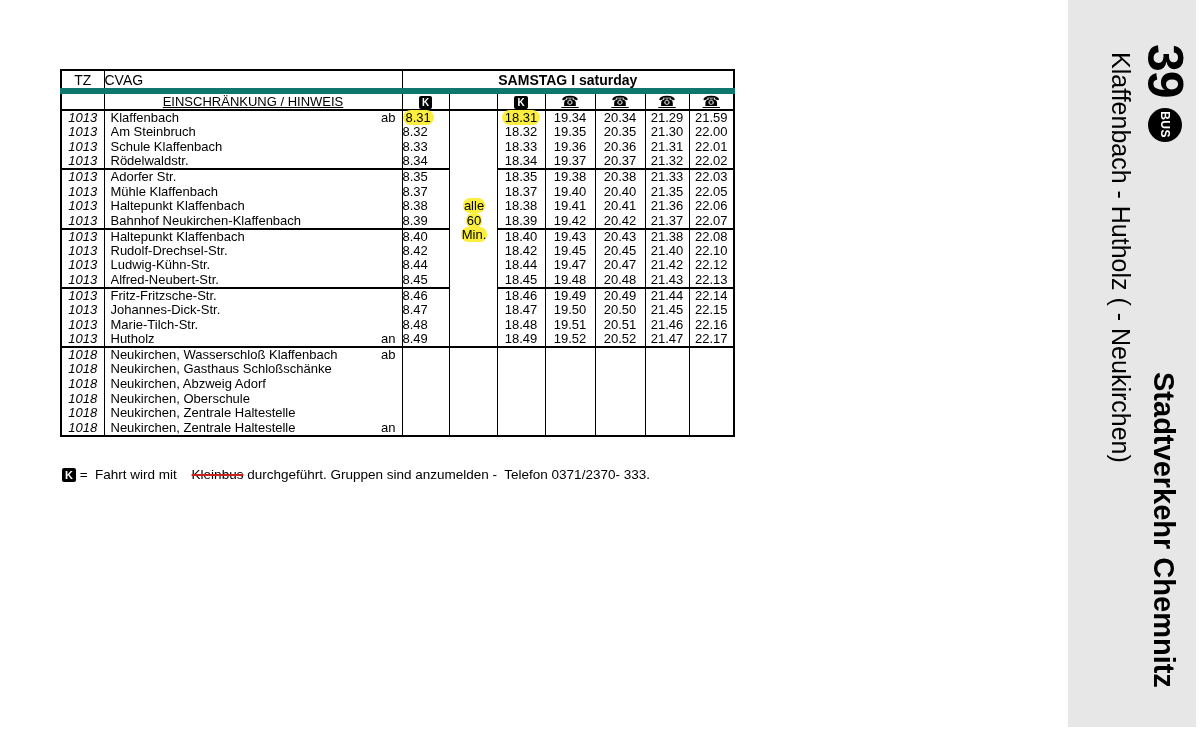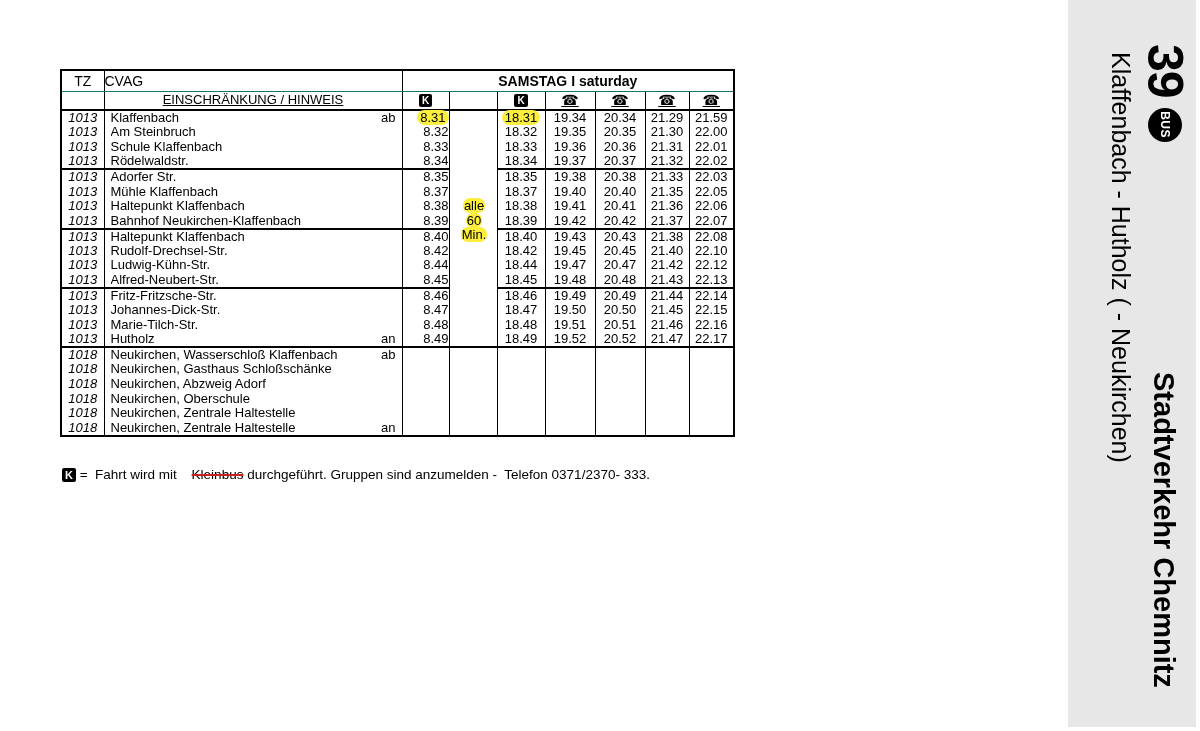--- a/index.html
+++ b/index.html
@@ -8,35 +8,35 @@
               font-family:"Liberation Sans", sans-serif; color:#000; }
   .page { position:relative; width:1200px; height:731px; background:#fff; }
 
   
   table.tt { position:absolute; left:60px; top:69px; width:675px;
              border-collapse:collapse; table-layout:fixed;
              border:2px solid #000; }
   table.tt td { border-left:1px solid #000; border-right:1px solid #000;
                 padding:0; font-size:13px; line-height:14px; vertical-align:middle; }
   tr.h1 { height:21px; }
-  tr.h1 td { border-bottom:1px solid #0f766e; font-size:14px; }
+  tr.h1 td { border-bottom:6px solid #0f766e; font-size:14px; }
   tr.h2 { height:19px;text-decoration:underline; }
   tr.h2 td { border-bottom:2px solid #000; text-align:center; }
   td.tzh { text-align:center; }
   td.oph { padding-left:6px; }
   td.dayh { text-align:center; font-weight:bold; font-size:15px; }
   td.resth { padding-left:6px; font-size:13px; }
   tbody tr { height:14.64px; }
   tr.group-start td { border-top:2px solid #000; }
   td.tz { text-align:center;font-style:italic; }
   .stopwrap { display:flex; justify-content:space-between; padding:0 6px 0 6px; }
   .sname { white-space:nowrap; overflow:hidden; }
   .mark { padding-left:4px; }
   td.time { text-align:center; }
-  td.t-first { text-align:right; padding-right:3px;margin-top:16px; }
+  td.t-first { text-align:left; padding-right:3px;margin-top:16px; }
   td.gap-a { border-bottom:none; }
   .hl { background:#fbee3e; border-radius:9px; padding:0 3px; }
   .kbox { display:inline-block; background:#000; color:#fff; font-weight:bold;
           font-size:10px; line-height:13px; padding:0 3px; border-radius:2px; }
   .phone { font-size:14px; line-height:14px; }
 
   
   .freq { position:absolute; left:450px; top:199px; width:48px; text-align:center; }
   .freq div { height:14.64px; line-height:14.5px; font-size:13px; }
   .freq .hl { border-radius:7px; padding:0 1px; }

